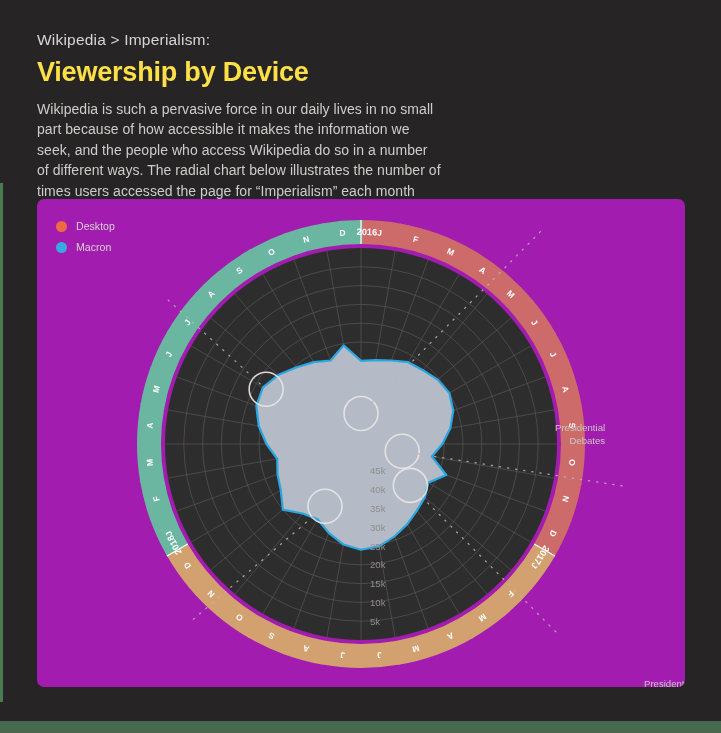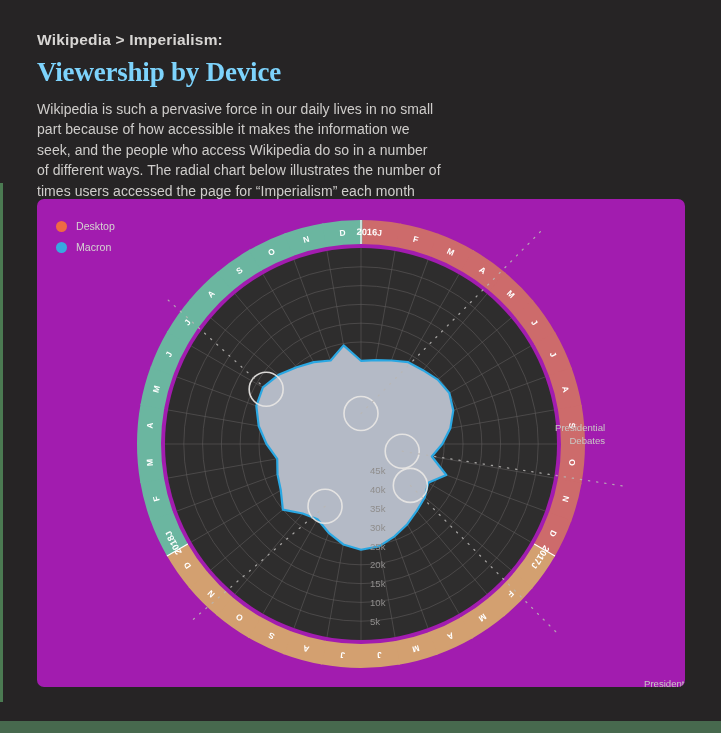--- a/index.html
+++ b/index.html
@@ -19,25 +19,25 @@
   
   .bottom-bar {
     position: absolute; left: 0; bottom: 0; width: 721px; height: 12px;
     background: #47694e;
   }
 
   
   .header { position: absolute; left: 37px; top: 31px; width: 420px; }
   .breadcrumb {
     font-size: 15.5px; color: #d8d6d4; letter-spacing: .2px;
-    font-weight: 700; line-height: 1.2;
+    font-weight: 400; line-height: 1.2;
   }
   .page-title {
-    font-size: 27px; font-weight: 700; color: #7dd3fc;
-    letter-spacing: -0.2px; margin-top: 7px; line-height: 1.12; font-family: Liberation Serif, serif;
+    font-size: 27px; font-weight: 700; color: #fde047;
+    letter-spacing: -0.2px; margin-top: 7px; line-height: 1.12;
   }
   .intro {
     margin-top: 12px; font-size: 14px; line-height: 1.46;
     color: #cfcdcb; width: 404px; letter-spacing: .05px;
   }
 
   
   .panel {
     position: absolute; left: 37px; top: 199px;
     width: 648px; height: 488px;

